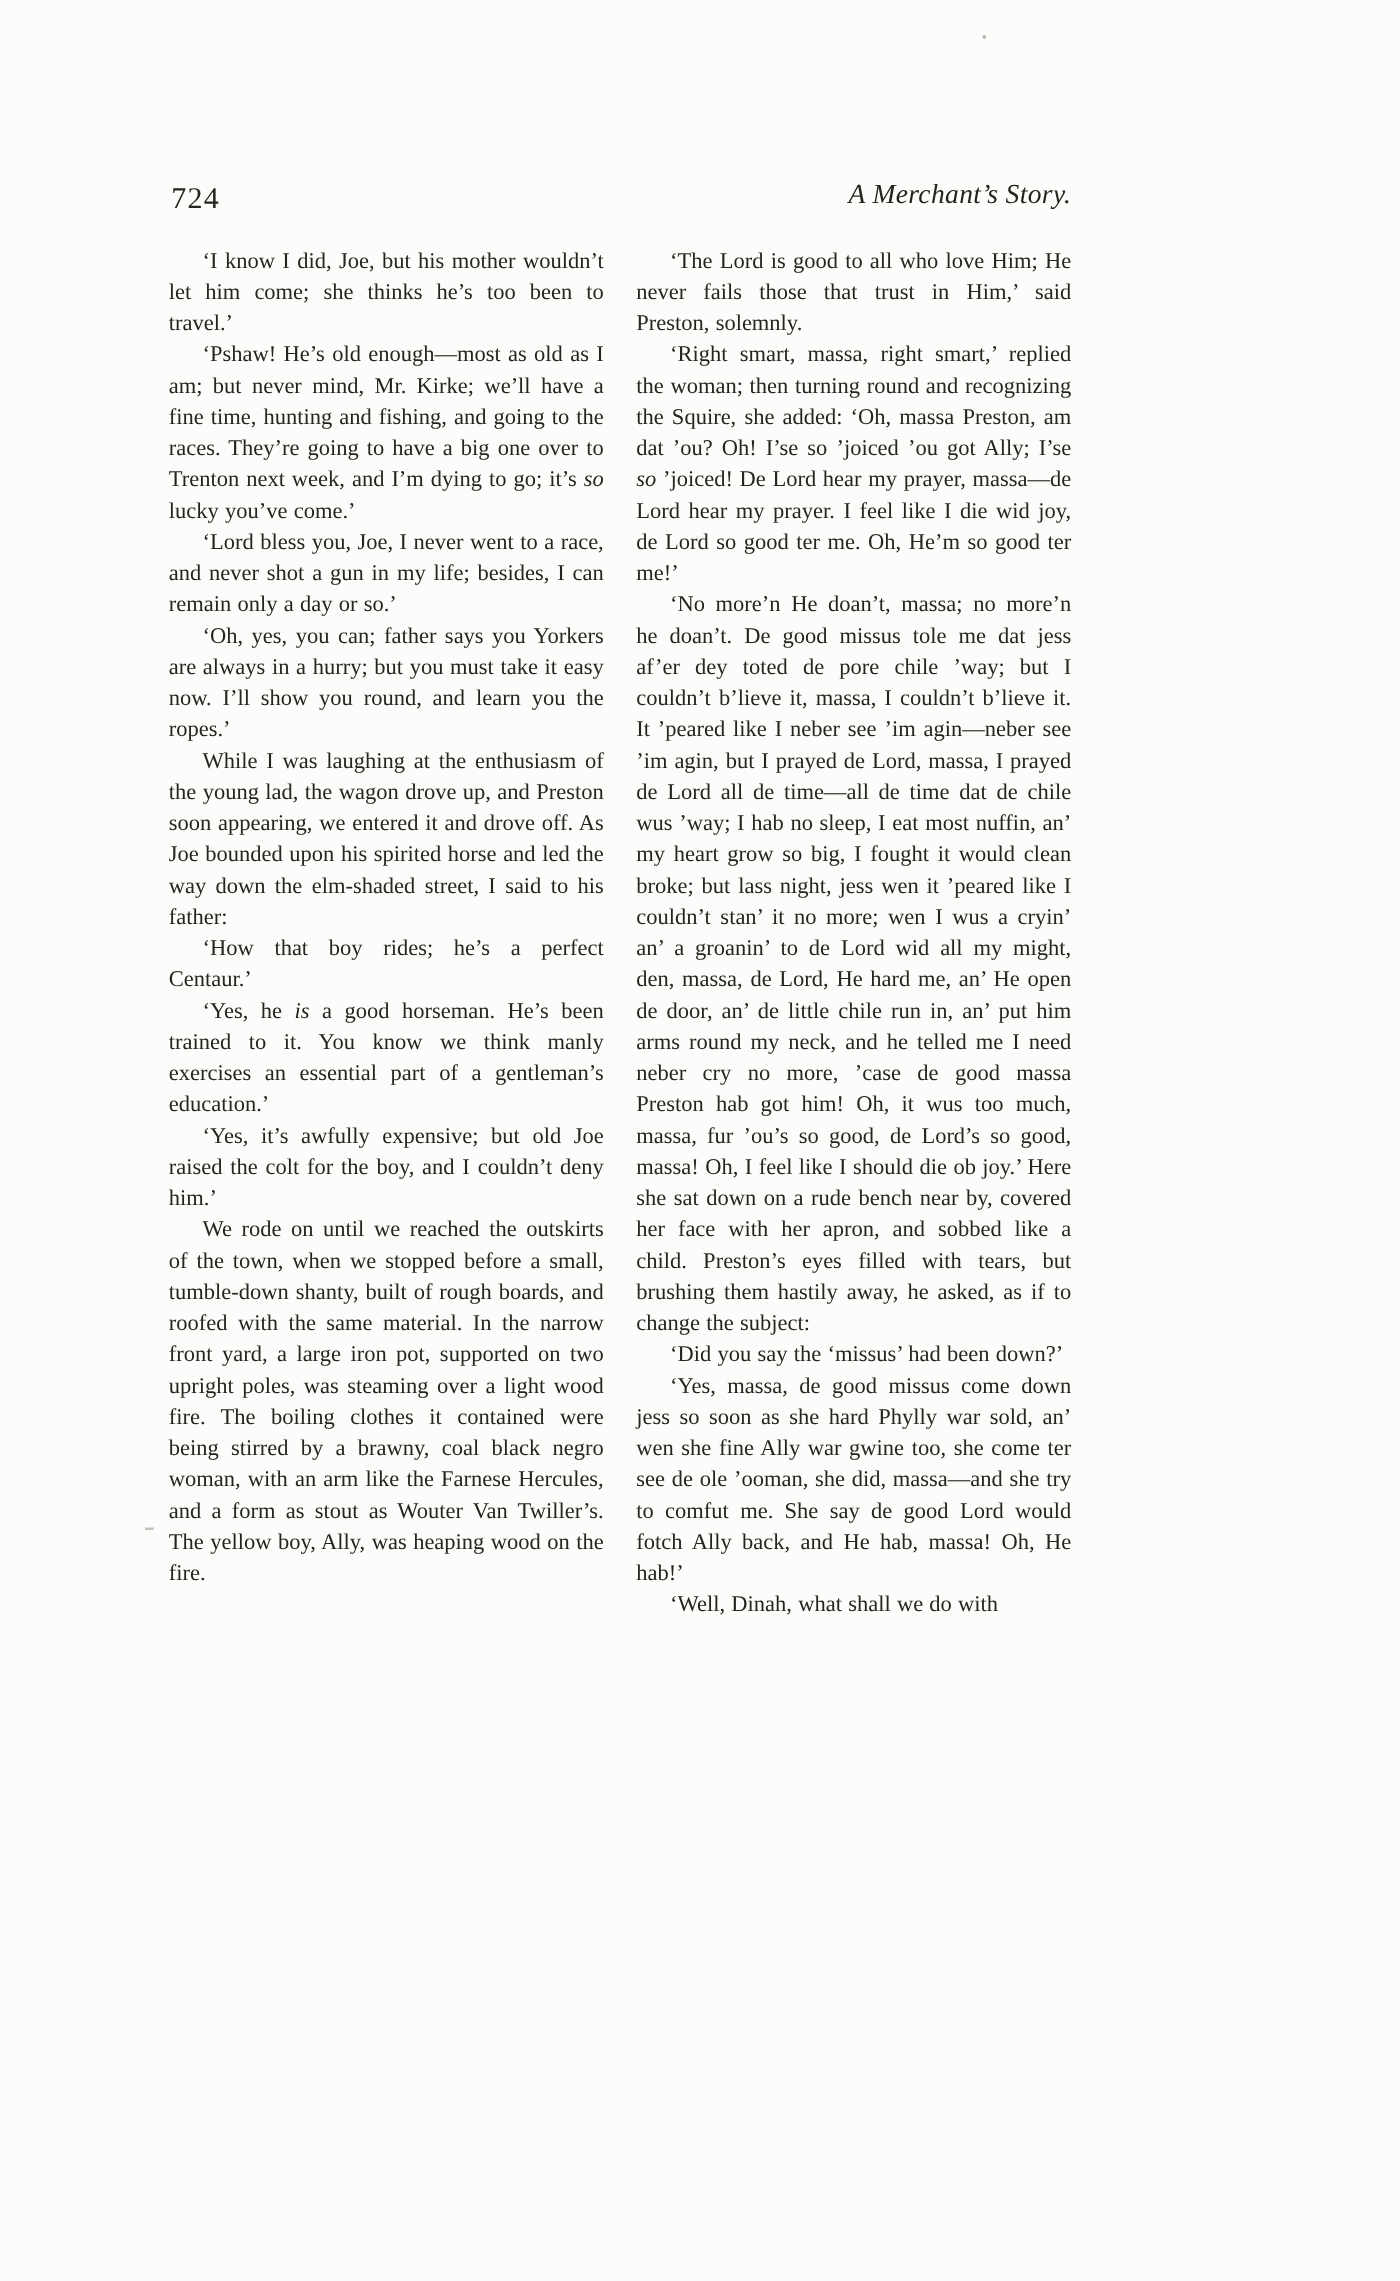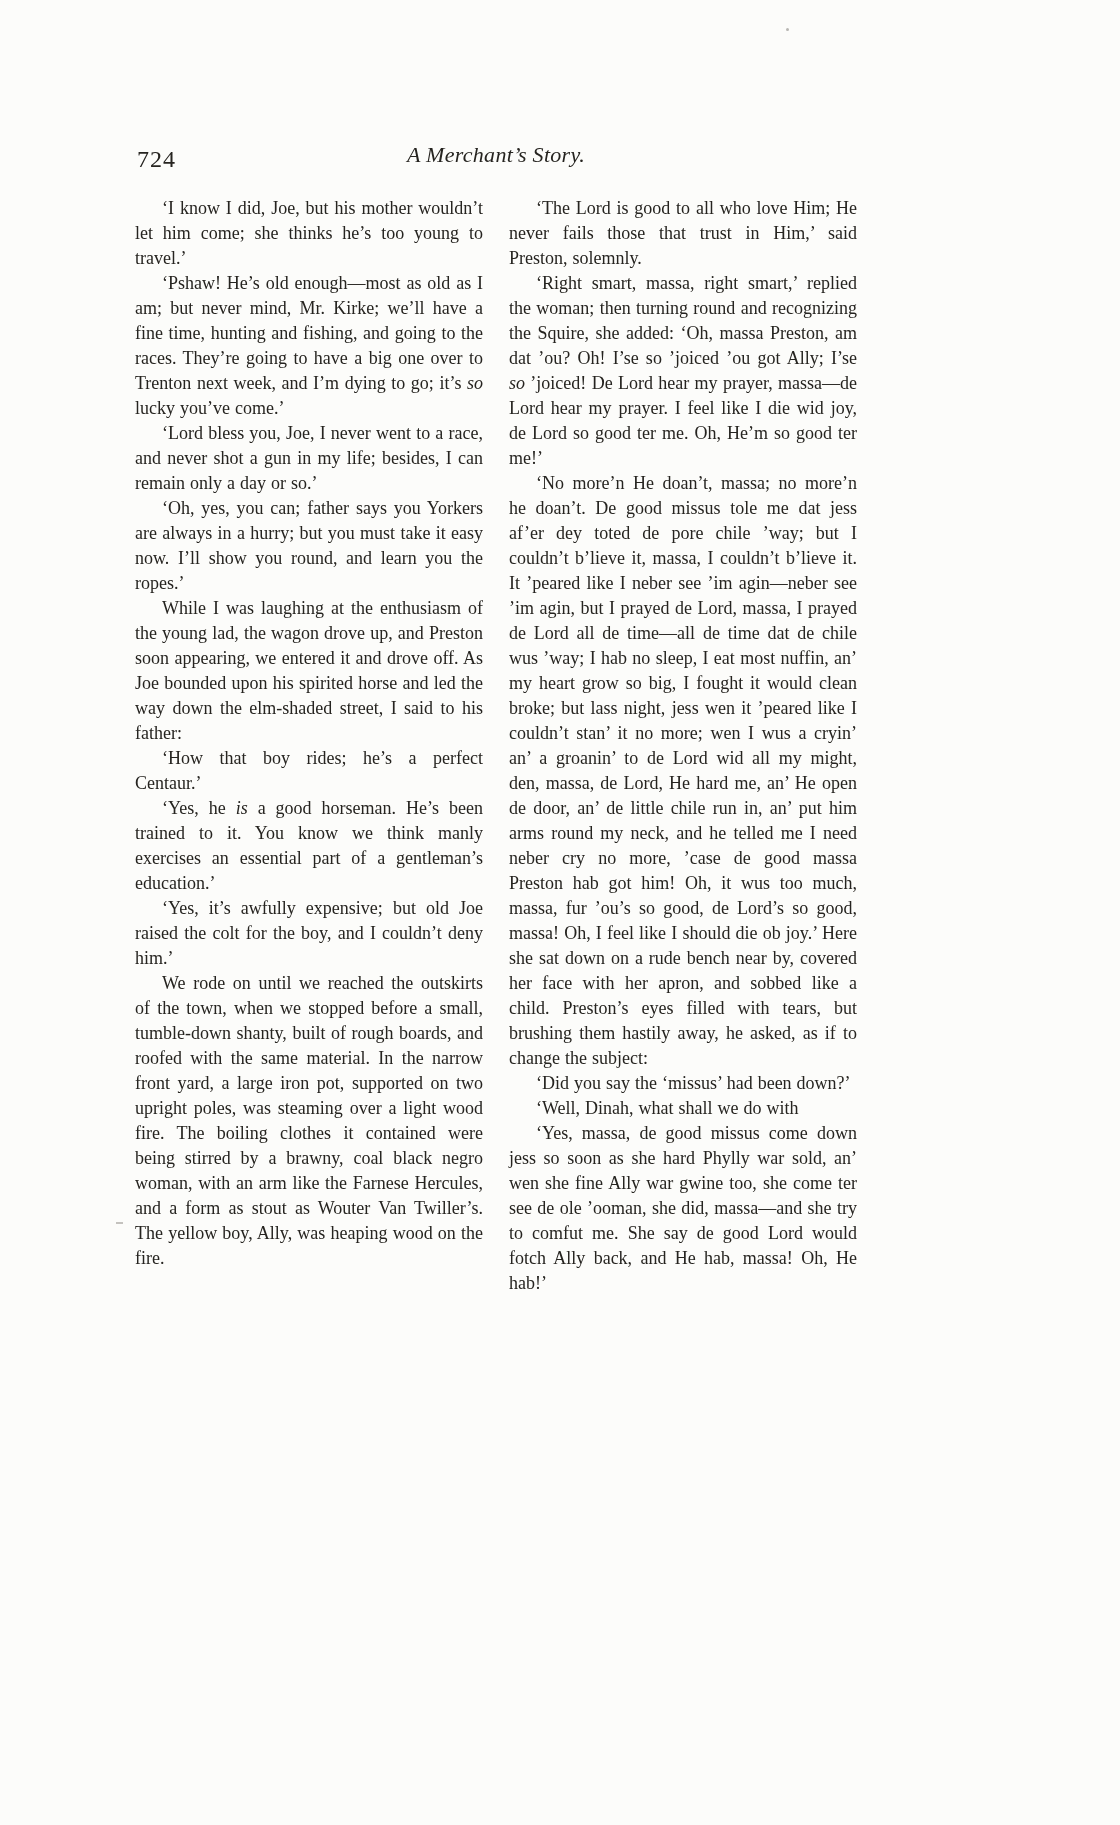--- a/index.html
+++ b/index.html
@@ -28,21 +28,21 @@
   }
   .page-number {
     position: absolute;
     left: 2px;
     top: 4px;
     font-size: 24px;
     letter-spacing: 1px;
   }
   .running-title {
     display: block;
-    text-align: center;
+    text-align: right;
     font-style: italic;
     font-size: 22px;
     letter-spacing: 0.3px;
   }
   .columns {
     display: flex;
     gap: 26px;
   }
   .column {
     width: 348px;
@@ -79,32 +79,32 @@
 <div class="scan-dot"></div>
 <div class="scan-dash"></div>
 
 <div class="page">
   <header class="page-header">
     <span class="page-number">724</span>
     <span class="running-title">A Merchant’s Story.</span>
   </header>
   <main class="columns">
     <div class="column">
-        <p class="para">‘I know I did, Joe, but his mother wouldn’t let him come; she thinks he’s too young to travel.’</p>
+        <p class="para">‘I know I did, Joe, but his mother wouldn’t let him come; she thinks he’s too been to travel.’</p>
         <p class="para">‘Pshaw! He’s old enough—most as old as I am; but never mind, Mr. Kirke; we’ll have a fine time, hunting and fishing, and going to the races. They’re going to have a big one over to Trenton next week, and I’m dying to go; it’s <i>so</i> lucky you’ve come.’</p>
         <p class="para">‘Lord bless you, Joe, I never went to a race, and never shot a gun in my life; besides, I can remain only a day or so.’</p>
         <p class="para">‘Oh, yes, you can; father says you Yorkers are always in a hurry; but you must take it easy now. I’ll show you round, and learn you the ropes.’</p>
         <p class="para">While I was laughing at the enthusiasm of the young lad, the wagon drove up, and Preston soon appearing, we entered it and drove off. As Joe bounded upon his spirited horse and led the way down the elm-shaded street, I said to his father:</p>
         <p class="para">‘How that boy rides; he’s a perfect Centaur.’</p>
         <p class="para">‘Yes, he <i>is</i> a good horseman. He’s been trained to it. You know we think manly exercises an essential part of a gentleman’s education.’</p>
         <p class="para">‘Yes, it’s awfully expensive; but old Joe raised the colt for the boy, and I couldn’t deny him.’</p>
         <p class="para">We rode on until we reached the outskirts of the town, when we stopped before a small, tumble-down shanty, built of rough boards, and roofed with the same material. In the narrow front yard, a large iron pot, supported on two upright poles, was steaming over a light wood fire. The boiling clothes it contained were being stirred by a brawny, coal black negro woman, with an arm like the Farnese Hercules, and a form as stout as Wouter Van Twiller’s. The yellow boy, Ally, was heaping wood on the fire.</p>
       </div>
     <div class="column">
         <p class="para">‘The Lord is good to all who love Him; He never fails those that trust in Him,’ said Preston, solemnly.</p>
         <p class="para">‘Right smart, massa, right smart,’ replied the woman; then turning round and recognizing the Squire, she added: ‘Oh, massa Preston, am dat ’ou? Oh! I’se so ’joiced ’ou got Ally; I’se <i>so</i> ’joiced! De Lord hear my prayer, massa—de Lord hear my prayer. I feel like I die wid joy, de Lord so good ter me. Oh, He’m so good ter me!’</p>
         <p class="para">‘No more’n He doan’t, massa; no more’n he doan’t. De good missus tole me dat jess af’er dey toted de pore chile ’way; but I couldn’t b’lieve it, massa, I couldn’t b’lieve it. It ’peared like I neber see ’im agin—neber see ’im agin, but I prayed de Lord, massa, I prayed de Lord all de time—all de time dat de chile wus ’way; I hab no sleep, I eat most nuffin, an’ my heart grow so big, I fought it would clean broke; but lass night, jess wen it ’peared like I couldn’t stan’ it no more; wen I wus a cryin’ an’ a groanin’ to de Lord wid all my might, den, massa, de Lord, He hard me, an’ He open de door, an’ de little chile run in, an’ put him arms round my neck, and he telled me I need neber cry no more, ’case de good massa Preston hab got him! Oh, it wus too much, massa, fur ’ou’s so good, de Lord’s so good, massa! Oh, I feel like I should die ob joy.’ Here she sat down on a rude bench near by, covered her face with her apron, and sobbed like a child. Preston’s eyes filled with tears, but brushing them hastily away, he asked, as if to change the subject:</p>
         <p class="para">‘Did you say the ‘missus’ had been down?’</p>
+        <p class="para">‘Yes, massa, de good missus come down jess so soon as she hard Phylly war sold, an’ wen she fine Ally war gwine too, she come ter see de ole ’ooman, she did, massa—and she try to comfut me. She say de good Lord would fotch Ally back, and He hab, massa! Oh, He hab!’</p>
         <p class="para">‘Well, Dinah, what shall we do with</p>
-        <p class="para">‘Yes, massa, de good missus come down jess so soon as she hard Phylly war sold, an’ wen she fine Ally war gwine too, she come ter see de ole ’ooman, she did, massa—and she try to comfut me. She say de good Lord would fotch Ally back, and He hab, massa! Oh, He hab!’</p>
       </div>
   </main>
 </div>
 
 </body></html>

